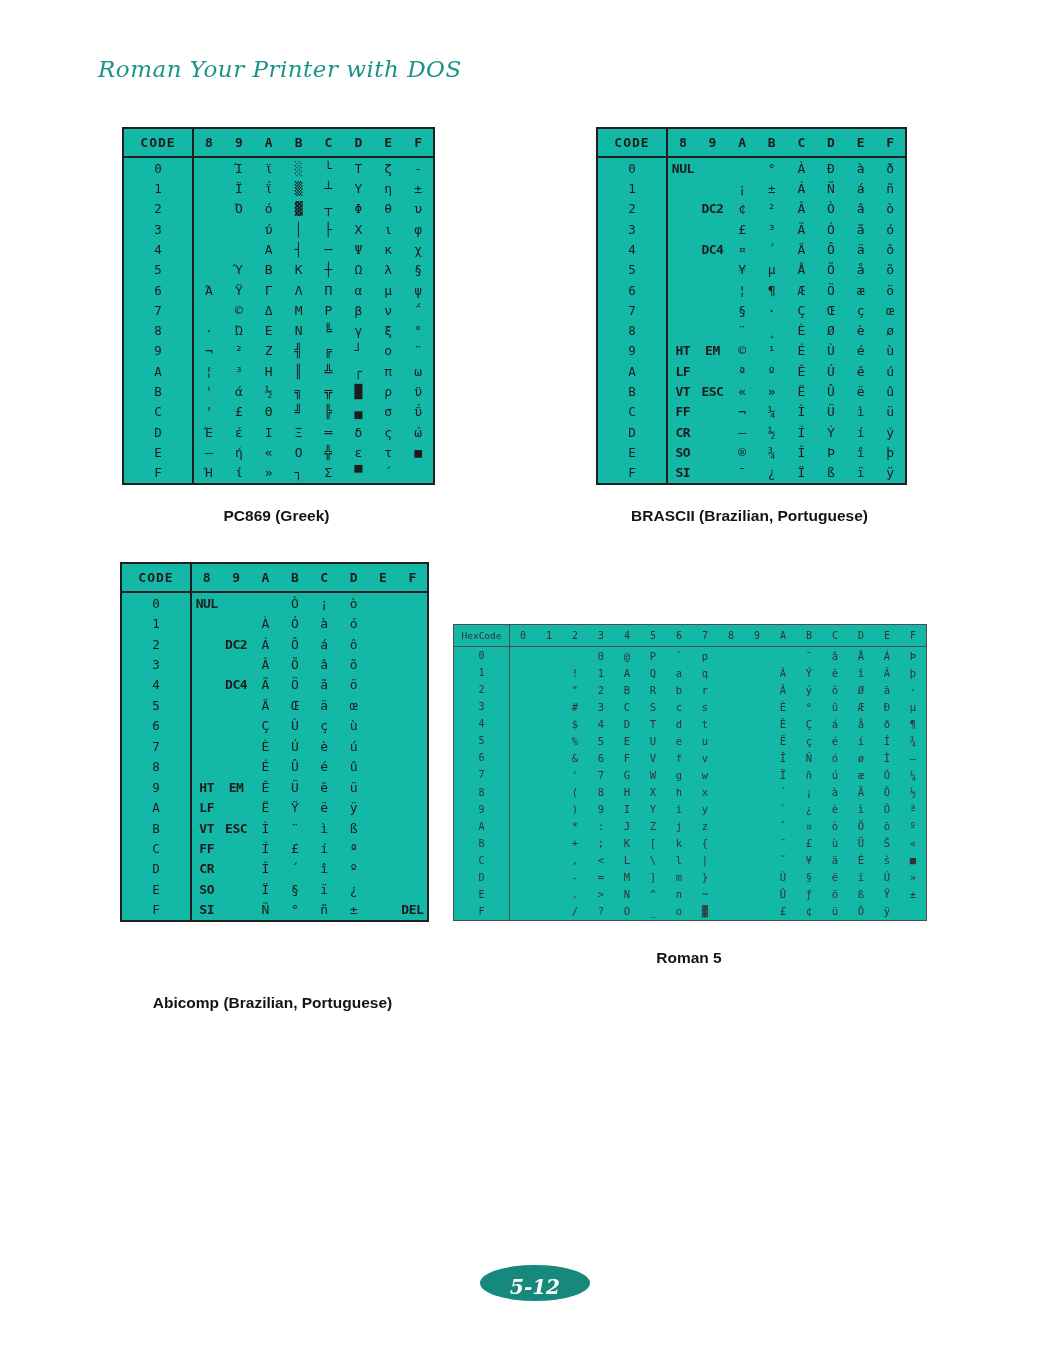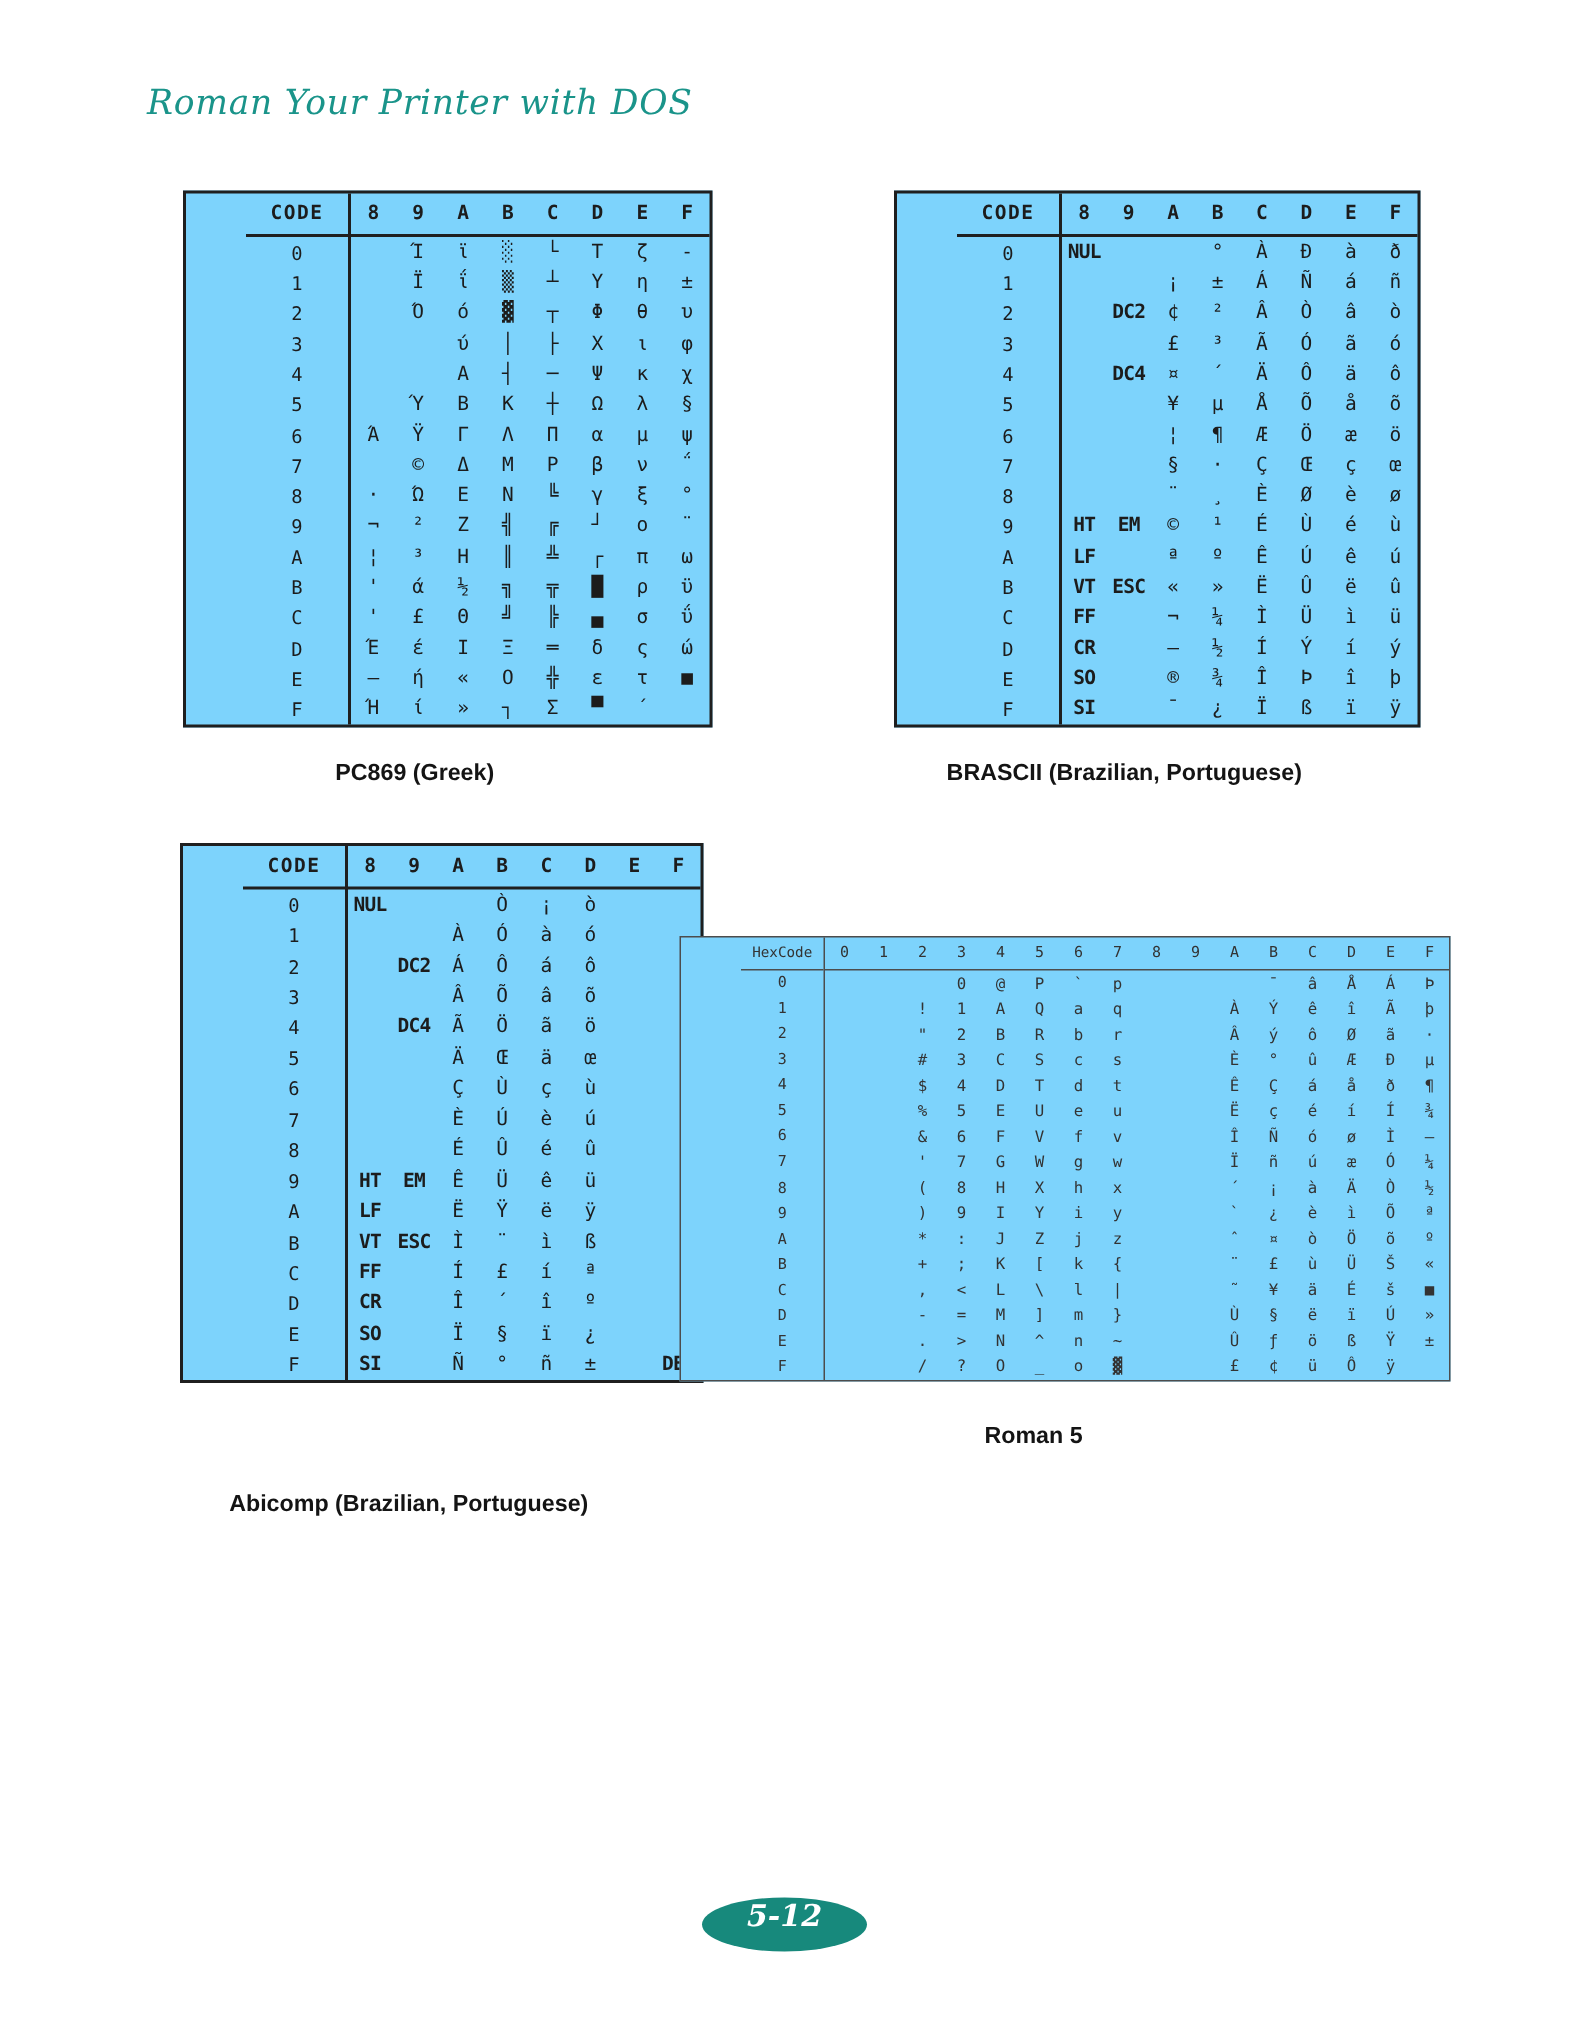--- a/index.html
+++ b/index.html
@@ -7,21 +7,21 @@
     width:1048px;height:1350px;position:relative;background:#ffffff;
     font-family:"Liberation Sans",sans-serif;color:#1c1c1c;overflow:hidden;
   }
   .doc-title{
     position:absolute;left:98px;top:56px;
     font-family:"DejaVu Serif",serif;font-style:italic;font-size:23px;
     letter-spacing:0.5px;
   }
   
   .ctable{
-    position:absolute;border:2px solid #1f1f1f;background:#7dd3fc;display:flex;padding-left:40px;
+    position:absolute;border:2px solid #1f1f1f;background:#14b8a6;display:flex;
   }
   .ct-left{display:flex;flex-direction:column;border-right:2px solid #1f1f1f;}
   .ct-corner{
     display:flex;align-items:center;justify-content:center;
     border-bottom:2px solid #1f1f1f;
     font-family:"DejaVu Sans Mono",monospace;font-weight:bold;
   }
   .ct-rowlabels{flex:1;display:grid;}
   .ct-rowlabels div{
     display:flex;align-items:center;justify-content:center;
@@ -65,22 +65,22 @@
   #table-3{left:453px;top:624px;width:472px;height:295px;}
   .caption{
     position:absolute;font-size:15.5px;font-weight:bold;text-align:center;color:#141414;
     font-family:"Liberation Sans",sans-serif;
   }
   #caption-0{left:122px;width:309px;top:507px;}
   #caption-1{left:596px;width:307px;top:507px;}
   #caption-2{left:120px;width:305px;top:994px;}
   #caption-3{left:453px;width:472px;top:949px;}
   .page-badge{
-    position:absolute;left:468px;top:1265px;width:110px;height:36px;
-    border-radius:50%;display:flex;align-items:flex-start;justify-content:center;
+    position:absolute;left:480px;top:1265px;width:110px;height:36px;
+    border-radius:50%;display:flex;align-items:flex-end;justify-content:center;
   }
   .page-badge span{
     font-family:"DejaVu Serif",serif;font-style:italic;font-weight:bold;
     font-size:20px;color:#ffffff;padding-bottom:2px;
   }
 </style>
 </head>
 <body>
 
 <div class="doc-title" style="color: rgb(26, 148, 138);">Roman Your Printer with DOS</div>

